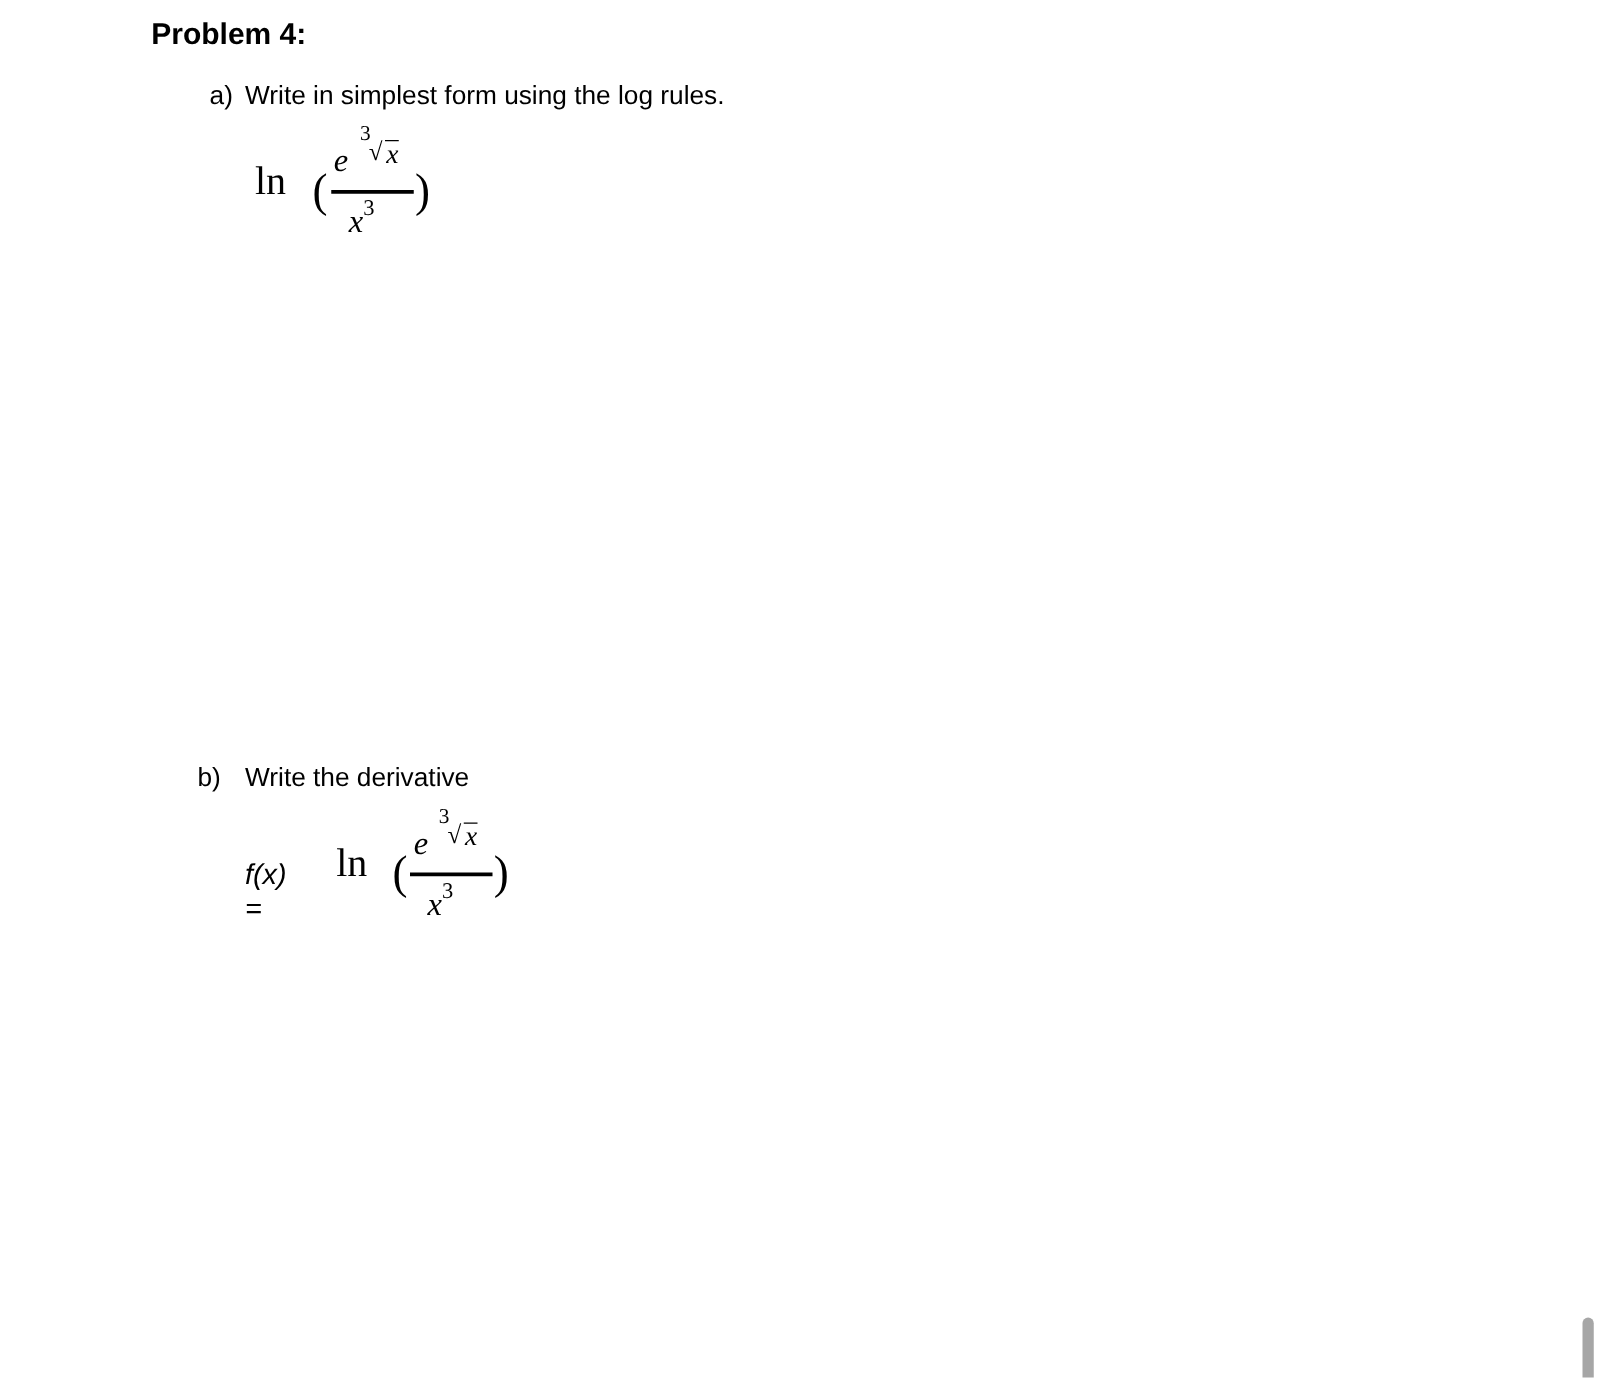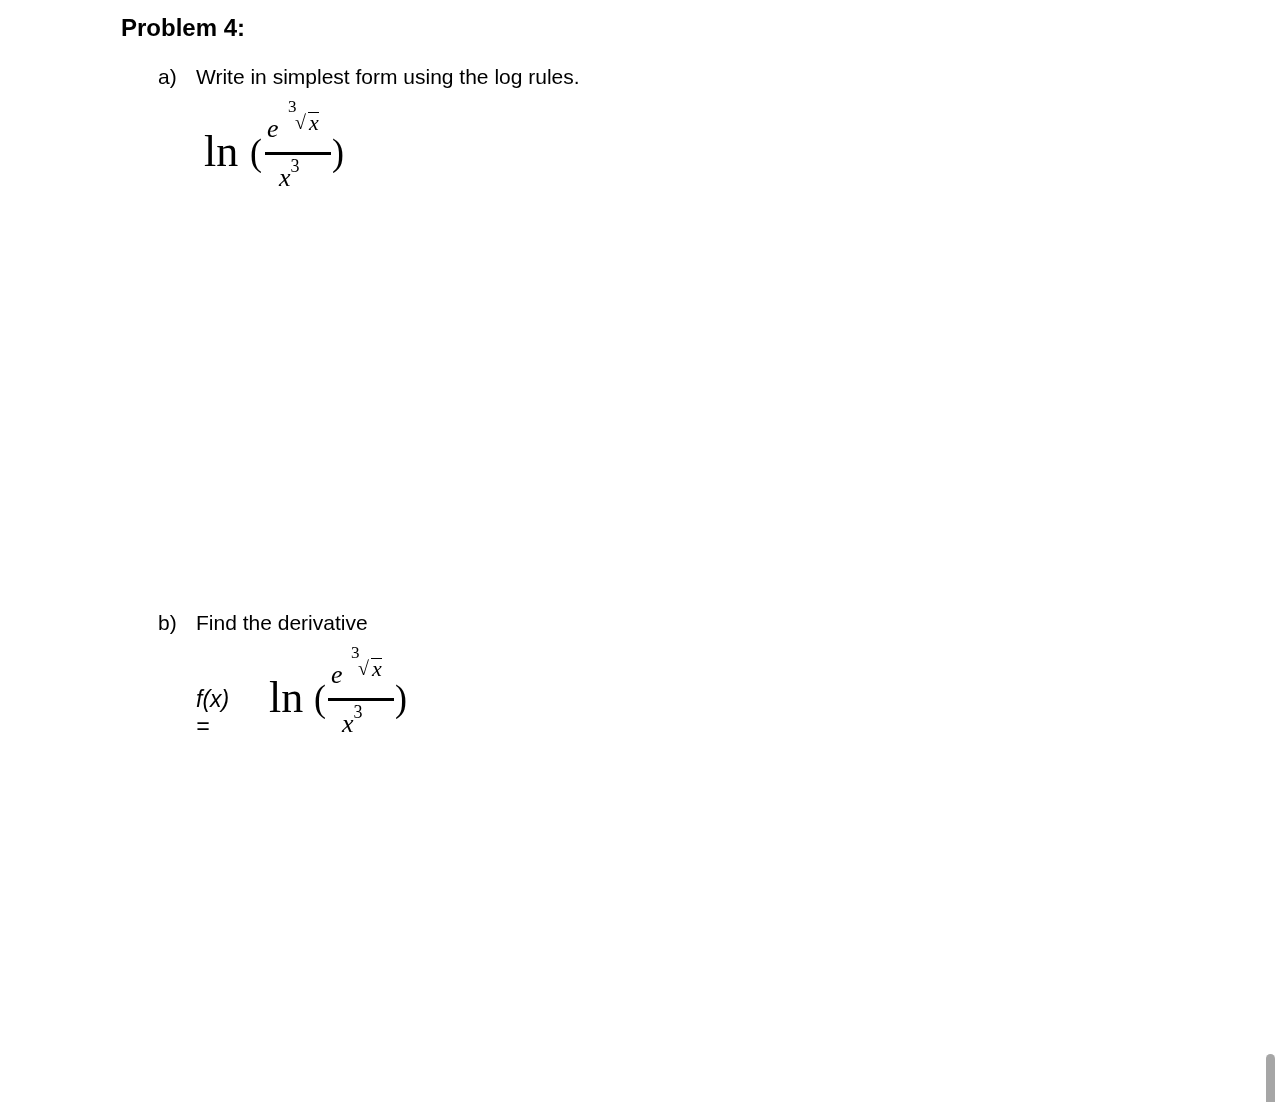--- a/index.html
+++ b/index.html
@@ -2,56 +2,56 @@
 <html><head>
 <meta charset="utf-8">
 <style>
   html, body { margin:0; padding:0; background:#ffffff; }
   body { width:1284px; height:1102px; position:relative; overflow:hidden;
          font-family:"Liberation Sans", sans-serif; color:#000; }
   .heading { position:absolute; left:121px; top:14px; font-size:24px; font-weight:bold; }
   .item { position:absolute; font-size:21px; }
   .item .lbl { display:inline-block; width:38px; }
   .math { position:absolute; font-family:"Liberation Serif", serif; }
-  .ln { position:absolute; font-size:44px; }
+  .ln { position:absolute; font-size:32px; }
   .paren { position:absolute; font-size:36px; transform:scaleY(1.05); }
   .ital { font-style:italic; }
   .e { position:absolute; font-size:26px; font-style:italic; }
   .idx { position:absolute; font-size:17px; }
   .rad { position:absolute; font-size:20px; }
   .radx { position:absolute; font-size:22px; font-style:italic; border-top:1.6px solid #000; padding-left:1px; line-height:20px; }
   .bar { position:absolute; height:3px; background:#000; }
   .den { position:absolute; font-size:26px; font-style:italic; }
   .den sup { font-style:normal; font-size:18px; position:relative; top:-4px; }
   .fx { position:absolute; font-family:"Liberation Sans", sans-serif; font-size:24px; }
   .scroll { position:absolute; left:1266px; top:1054px; width:9px; height:60px; background:#a6a6a6; border-radius:5px 5px 0 0; }
 </style>
 </head>
 <body>
 
 <div>
   <div class="heading">Problem 4:</div>
 
-  <div class="item" style="left:158px; top:65px;">
+  <div class="item" style="left:158px; top:65px;text-align:center;">
     <span class="lbl">a)</span><span>Write in simplest form using the log rules.</span>
   </div>
   <div class="math" style="left:0; top:0;">
     <span class="ln" style="left:204px; top:126px;">ln</span>
     <span class="paren" style="left:250px; top:131px;">(</span>
     <span class="e" style="left:267px; top:114px;">e</span>
     <span class="idx" style="left:288px; top:97px;">3</span>
     <span class="rad" style="left:295px; top:111px;">√</span>
     <span class="radx" style="left:308px; top:112px;">x</span>
     <div class="bar" style="left:265px; top:152px; width:66px;"></div>
     <span class="den" style="left:279px; top:160px;"><span>x</span><sup>3</sup></span>
     <span class="paren" style="left:332px; top:131px;">)</span>
   </div>
 
   <div class="item" style="left:158px; top:611px;">
-    <span class="lbl">b)</span><span>Find the derivative</span>
+    <span class="lbl">b)</span><span>Write the derivative</span>
   </div>
   <div class="math" style="left:0; top:0;">
     <span class="fx ital" style="left:196px; top:686px; font-size:23px;">f(x) =</span>
     <span class="ln" style="left:269px; top:672px;">ln</span>
     <span class="paren" style="left:314px; top:677px;">(</span>
     <span class="e" style="left:331px; top:660px;">e</span>
     <span class="idx" style="left:351px; top:643px;">3</span>
     <span class="rad" style="left:358px; top:657px;">√</span>
     <span class="radx" style="left:371px; top:658px;">x</span>
     <div class="bar" style="left:328px; top:698px; width:66px;"></div>

